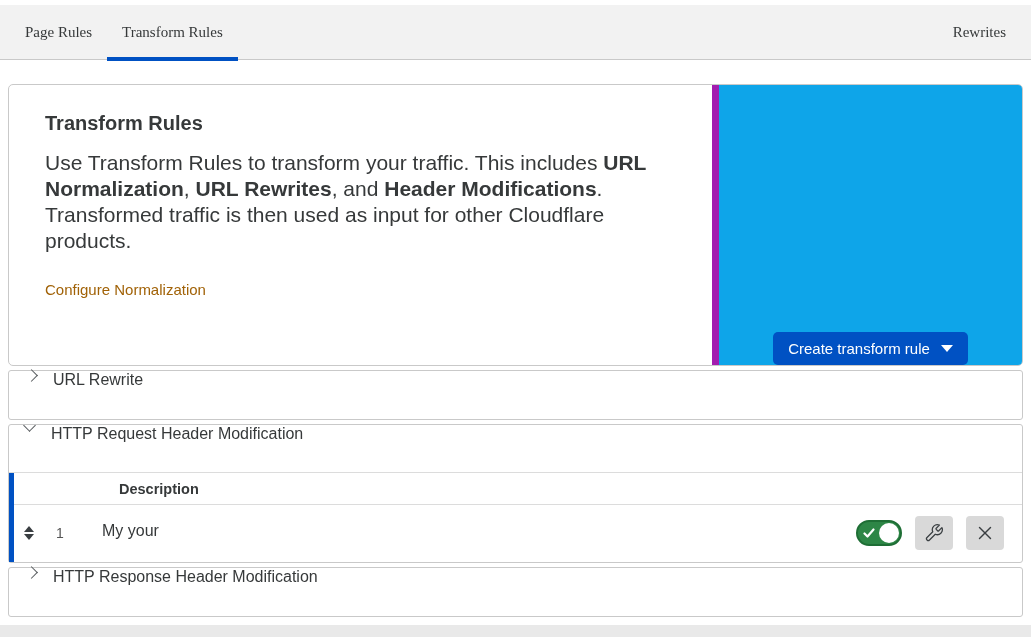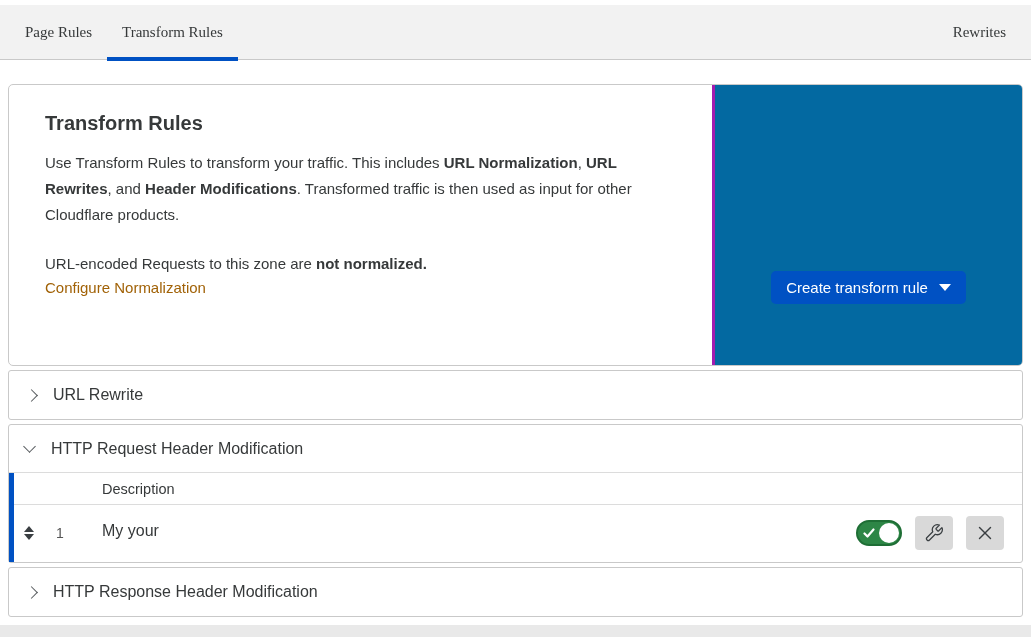--- a/index.html
+++ b/index.html
@@ -26,57 +26,57 @@
   .tab-spacer { flex:1; }
 
   
   .card {
     margin:24px 8px 0; height:282px;
     border:1px solid #c9c9c9; border-radius:5px;
     display:flex; overflow:hidden; background:#fff;
   }
   .card-left { flex:1; padding:27px 40px 0 36px; }
   .card-title { font-size:20px; font-weight:700; margin:0 0 15px; }
-  .card-desc { font-size:15px; line-height:26px; margin:12px 0 27px; max-width:645px; }
+  .card-desc { font-size:21px; line-height:26px; margin:12px 0 27px; max-width:645px; }
   .usage-line { font-size:15px; font-weight:700; margin:0 0 34px; }
   .norm-line { font-size:15px; margin:0 0 7px; }
   .blue-link { color:#a16207; font-size:15px; text-decoration:none; cursor:pointer; display:inline-block; }
   .card-right {
-    width:310px; background:#0369a1; border-left:3px solid #a21caf;
-    display:flex; justify-content:center; align-items:center; padding-top:124px;
+    width:310px; background:#0ea5e9; border-left:7px solid #a21caf;
+    display:flex; justify-content:center; align-items:flex-end; padding-top:124px;
   }
   .btn-primary {
     background:#0051c3; color:#fff; border:none; border-radius:5px;
     height:33px; padding:0 15px; font-size:15px; font-family:inherit;
     display:flex; align-items:center; gap:11px; cursor:pointer;
   }
   .caret-down {
     width:0; height:0;
     border-left:6px solid transparent; border-right:6px solid transparent;
     border-top:7px solid #ffffff;
   }
 
   
   .section { margin:4px 8px 0; border:1px solid #c9c9c9; border-radius:3px; background:#fff; }
   .section-header {
-    height:48px; display:flex; align-items:center; padding:0 15px;
+    height:48px; display:flex; align-items:flex-start; padding:0 15px;
     font-size:16px; cursor:pointer; user-select:none;
   }
   .section.expanded > .section-header { border-bottom:1px solid #dcdcdc; }
   .chev {
     display:inline-block; border:solid #55595c; border-width:0 1.6px 1.6px 0;
     padding:4px; margin-right:17px;
   }
   .chev.right { transform:rotate(-45deg); margin-left:3px; }
   .chev.down  { transform:rotate(45deg); margin-top:-4px; margin-left:1px; }
 
   .section-content { border-left:5px solid #0051c3; }
   .tbl-head {
     display:grid; grid-template-columns:32px 56px 1fr auto;
-    font-size:14.5px; font-weight:400; padding:8px 0 7px;
+    font-size:14.5px; font-weight:700; padding:8px 17px 7px;
     border-bottom:1px solid #dcdcdc;
   }
   .tbl-row {
     display:grid; grid-template-columns:32px 56px 1fr auto;
     align-items:center; padding:11px 0 12px;
   }
   .row-title { font-size:16px; margin:0 0 5px; }
   .row-sub   { font-size:13px; color:#797979; }
   .sort-handle {
     display:flex; flex-direction:column; align-items:center; gap:2px;
@@ -117,21 +117,20 @@
   <div class="tab-spacer"></div>
   <div class="tab">
     <span>Rewrites</span>
   </div>
 </div>
 
 <div class="card">
   <div class="card-left">
     <h1 class="card-title">Transform Rules</h1>
     <p class="card-desc"><span>Use Transform Rules to transform your traffic. This includes </span><b>URL Normalization</b><span>, </span><b>URL Rewrites</b><span>, and </span><b>Header Modifications</b><span>. Transformed traffic is then used as input for other Cloudflare products.</span></p>
-    <p class="norm-line"><span>URL-encoded Requests to this zone are </span><b>not normalized.</b></p>
     <a class="blue-link">Configure Normalization</a>
   </div>
   <div class="card-right">
     <button class="btn-primary">
       <span>Create transform rule</span>
       <span class="caret-down"></span>
     </button>
   </div>
 </div>
 

